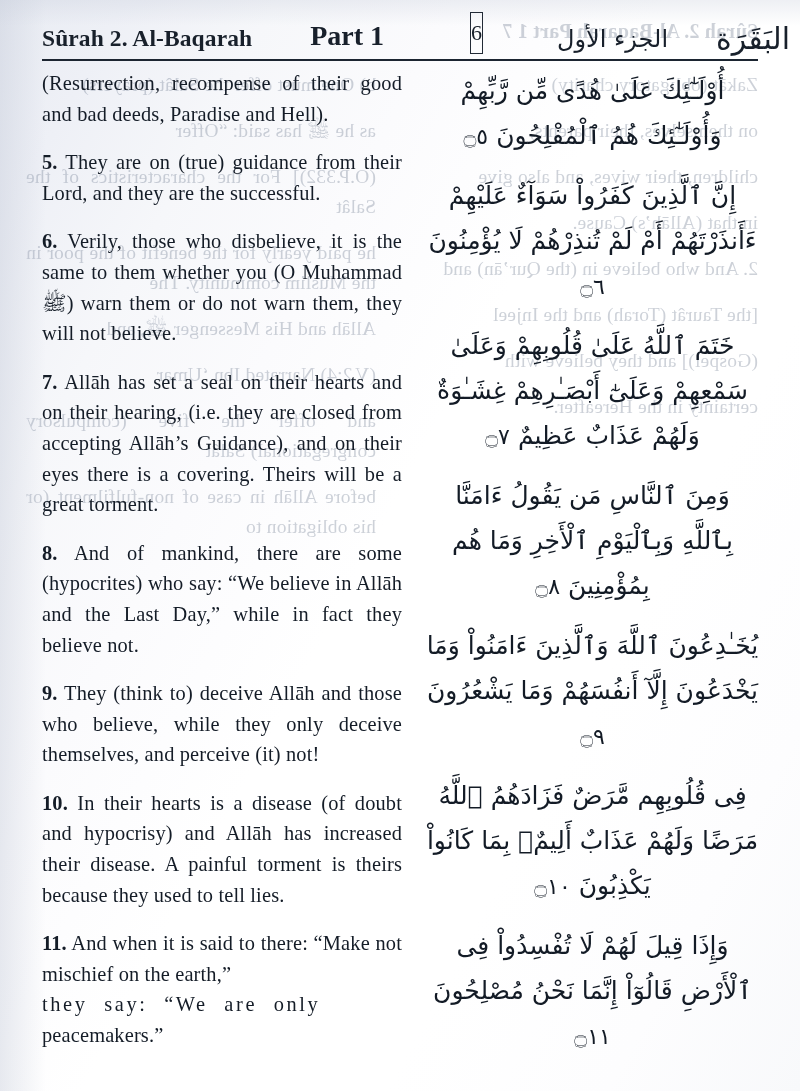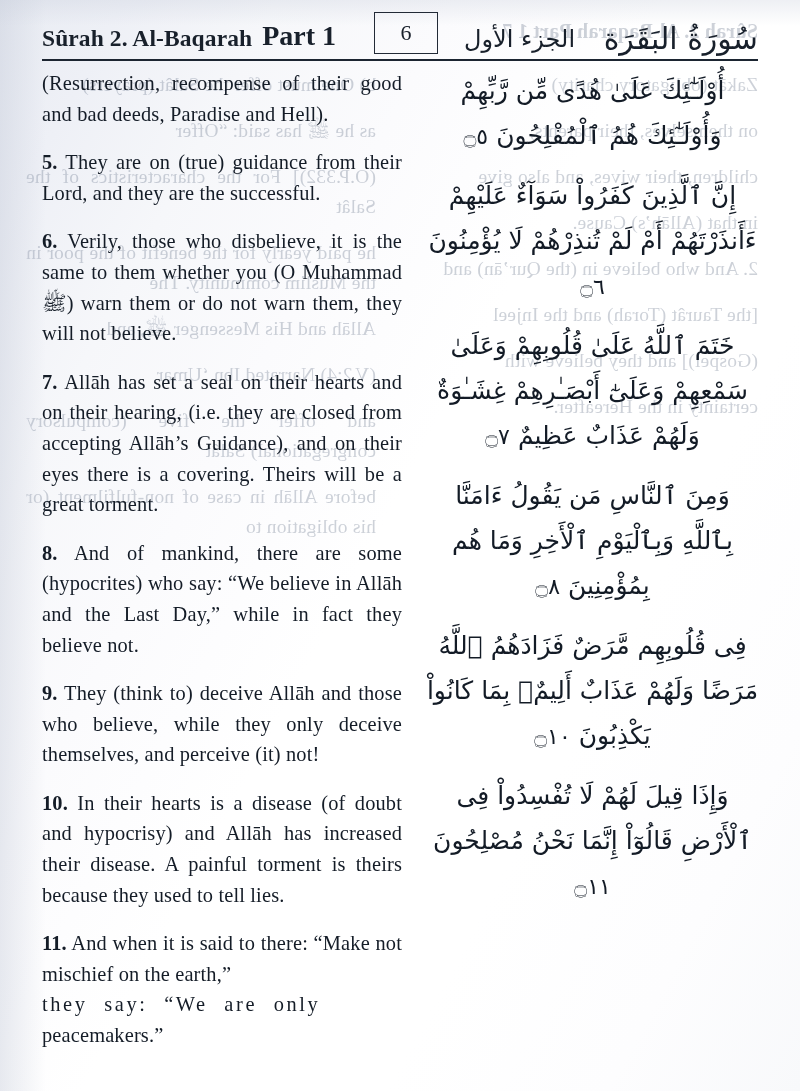--- a/index.html
+++ b/index.html
@@ -84,20 +84,21 @@
     left: 42px;
     top: 14px;
     width: 716px;
     height: 46px;
     z-index: 3;
   }
   .header-row {
     display: flex;
     align-items: flex-end;
     height: 40px;
+    gap: 48px;
   }
   .hdr-surah {
     font-size: 23.5px;
     font-weight: bold;
     letter-spacing: .1px;
     white-space: nowrap;
     line-height: 1;
     padding-bottom: 4px;
   }
   .hdr-part {
@@ -272,20 +273,21 @@
     <div class="col-ar">
 
       <p class="verse-ar"><span>أُوْلَـٰٓئِكَ عَلَىٰ هُدًى مِّن رَّبِّهِمْ وَأُوْلَـٰٓئِكَ هُمُ ٱلْمُفْلِحُونَ</span> <span class="ayah-mark">۝٥</span></p>
 
       <p class="verse-ar"><span>إِنَّ ٱلَّذِينَ كَفَرُواْ سَوَآءٌ عَلَيْهِمْ ءَأَنذَرْتَهُمْ أَمْ لَمْ تُنذِرْهُمْ لَا يُؤْمِنُونَ</span> <span class="ayah-mark">۝٦</span></p>
 
       <p class="verse-ar"><span>خَتَمَ ٱللَّهُ عَلَىٰ قُلُوبِهِمْ وَعَلَىٰ سَمْعِهِمْ وَعَلَىٰٓ أَبْصَـٰرِهِمْ غِشَـٰوَةٌ وَلَهُمْ عَذَابٌ عَظِيمٌ</span> <span class="ayah-mark">۝٧</span></p>
 
       <p class="verse-ar"><span>وَمِنَ ٱلنَّاسِ مَن يَقُولُ ءَامَنَّا بِٱللَّهِ وَبِٱلْيَوْمِ ٱلْأَخِرِ وَمَا هُم بِمُؤْمِنِينَ</span> <span class="ayah-mark">۝٨</span></p>
 
+      <p class="verse-ar"><span>يُخَـٰدِعُونَ ٱللَّهَ وَٱلَّذِينَ ءَامَنُواْ وَمَا يَخْدَعُونَ إِلَّآ أَنفُسَهُمْ وَمَا يَشْعُرُونَ</span> <span class="ayah-mark">۝٩</span></p>
 
       <p class="verse-ar"><span>فِى قُلُوبِهِم مَّرَضٌ فَزَادَهُمُ ٱللَّهُ مَرَضًا وَلَهُمْ عَذَابٌ أَلِيمٌۢ بِمَا كَانُواْ يَكْذِبُونَ</span> <span class="ayah-mark">۝١٠</span></p>
 
       <p class="verse-ar"><span>وَإِذَا قِيلَ لَهُمْ لَا تُفْسِدُواْ فِى ٱلْأَرْضِ قَالُوٓاْ إِنَّمَا نَحْنُ مُصْلِحُونَ</span> <span class="ayah-mark">۝١١</span></p>
 
     </div>
   </div>
 
 </div>
 

